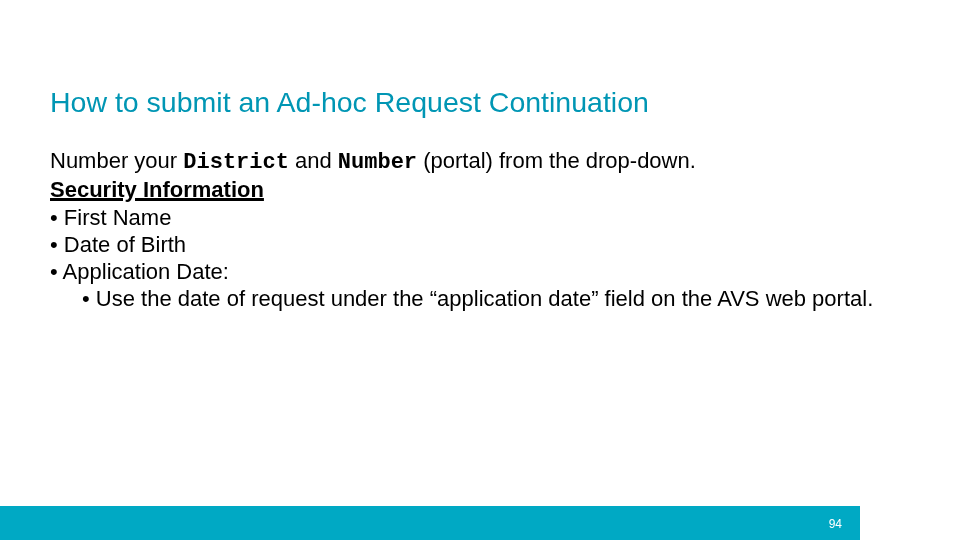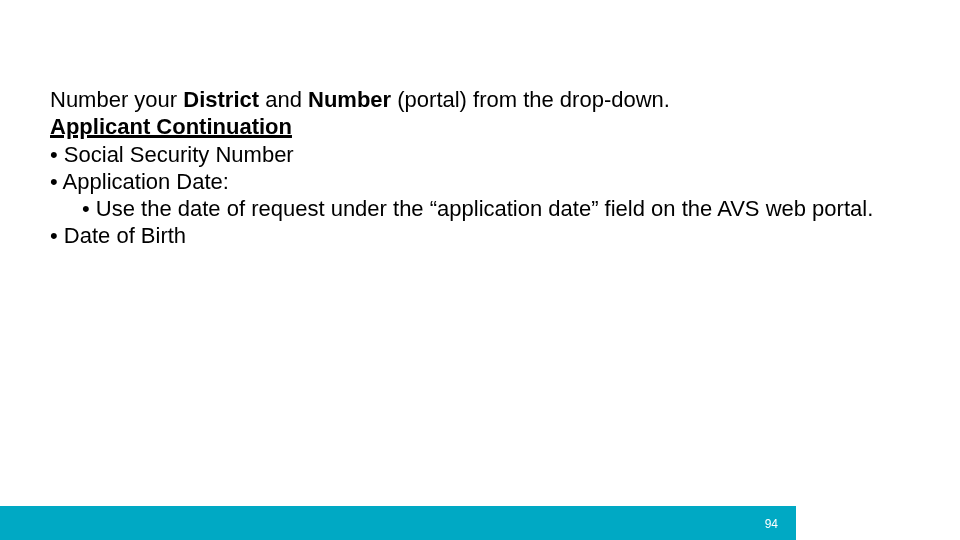--- a/index.html
+++ b/index.html
@@ -2,47 +2,48 @@
 <html><head>
 <meta charset="utf-8">
 <style>
   * { margin: 0; padding: 0; box-sizing: border-box; }
   html, body { width: 960px; height: 540px; font-family: Arial, Helvetica, sans-serif; background: #fff; overflow: hidden; }
   .slide { position: relative; width: 960px; height: 540px; }
   .content { padding: 86px 50px 0 50px; }
   .title { font-size: 28.5px; color: #0096b4; font-weight: 400; margin-bottom: 28px; letter-spacing: 0; }
   .body { font-size: 22px; color: #000; line-height: 1.24; }
   .section-head { font-weight: bold; text-decoration: underline; text-decoration-thickness: 3px; text-underline-offset: 1px; }
-  .bold { font-weight: bold; }
+  .bold { font-weight: bold; font-family: Liberation Mono, monospace; }
   .bullets { list-style: none; padding-left: 0; }
   .bullets > li::before { content: "• "; }
   .bullets > li { }
   .sub-bullets { list-style: none; padding-left: 32px; }
   .sub-bullets > li::before { content: "• "; }
   .sub-bullets > li { padding-left: 0; }
-  .footer-bar { position: absolute; left: 0; bottom: 0; width: 796px; height: 34px; background: #00a9c4; }
+  .footer-bar { position: absolute; left: 0; bottom: 0; width: 860px; height: 34px; background: #00a9c4; }
   .page-num { position: absolute; right: 18px; bottom: 9px; font-size: 12px; color: #fff; }
 </style>
 </head>
 <body>
 
 <div class="slide">
   <div class="content">
+    <h1 class="title">How to submit an Ad-hoc Request Continuation</h1>
     <div class="body">
       <div>
         <span>Number your </span><span class="bold">District</span><span> and </span><span class="bold">Number</span><span> (portal) from the drop-down.</span>
       </div>
-      <div class="section-head">Applicant Continuation</div>
+      <div class="section-head">Security Information</div>
       <ul class="bullets">
-        <li><span>Social Security Number</span></li>
+        <li><span>First Name</span></li>
+        <li><span>Date of Birth</span></li>
         <li><span>Application Date:</span>
           <ul class="sub-bullets">
             <li><span>Use the date of request under the “application date” field on the AVS web portal.</span></li>
           </ul>
         </li>
-        <li><span>Date of Birth</span></li>
       </ul>
     </div>
   </div>
   <div class="footer-bar">
     <div class="page-num">94</div>
   </div>
 </div>
 
 </body></html>

